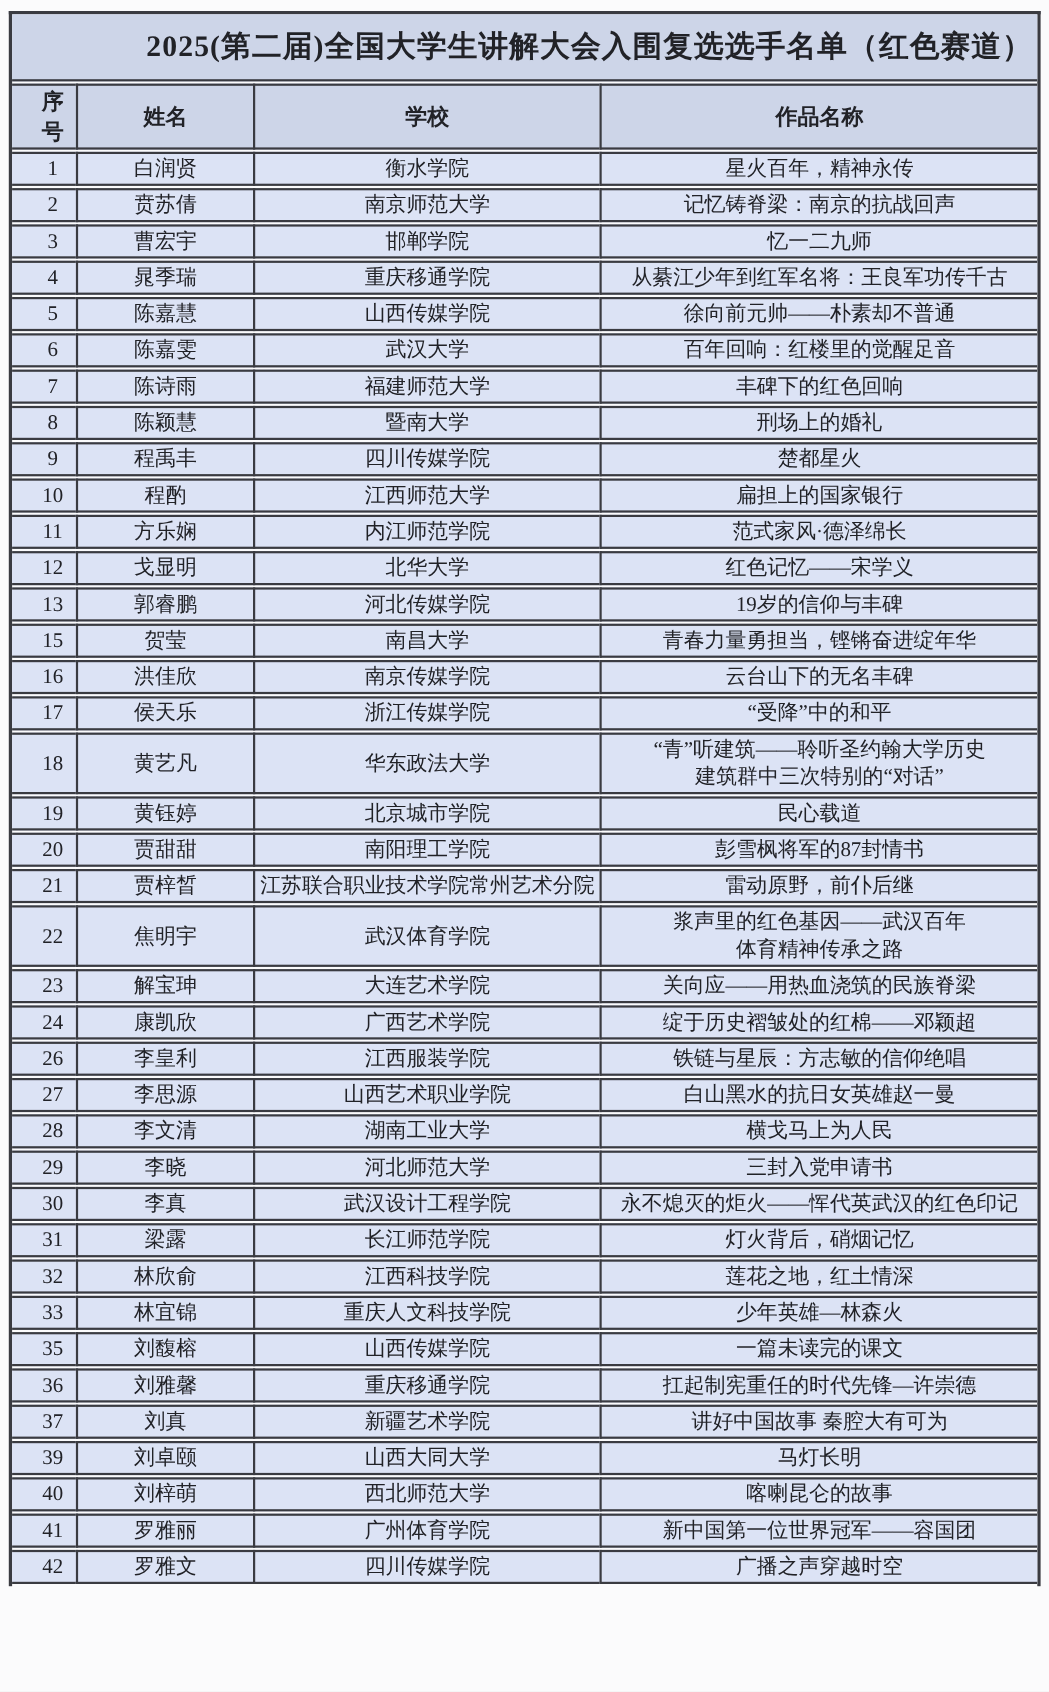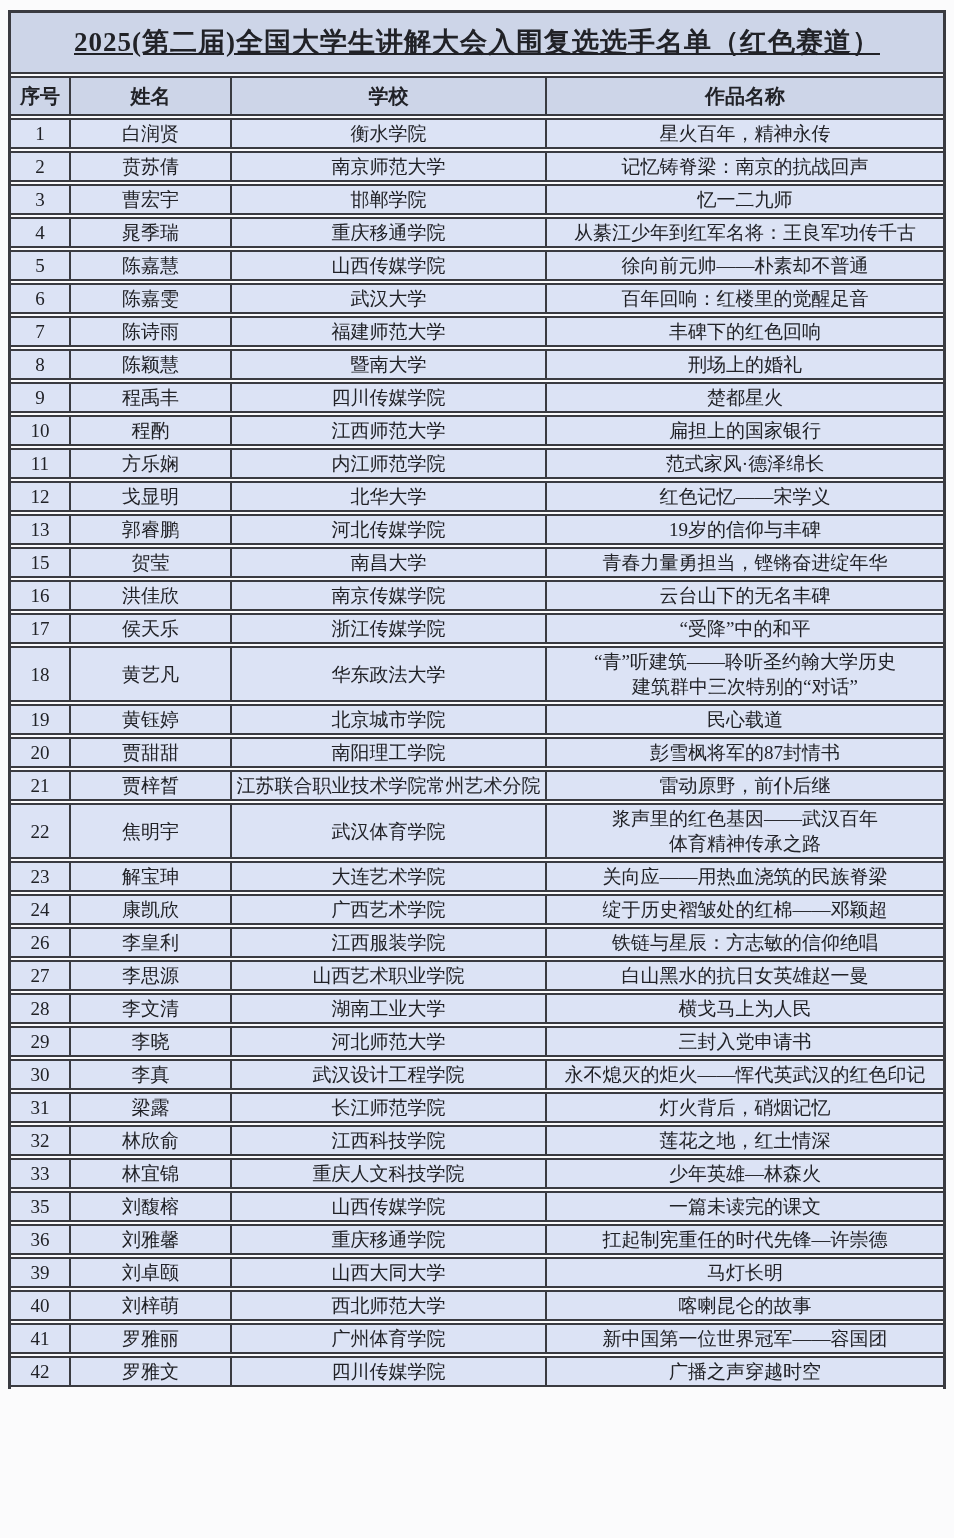--- a/index.html
+++ b/index.html
@@ -15,27 +15,26 @@
     width:954px;height:1538px;background:var(--page);
     padding:10px 8px 0 8px;overflow:hidden;margin:0 auto;
   }
   .table-wrap{
     border:3px solid var(--line);
     border-bottom:none;
     background:var(--page);
   }
   .tbl-title{
     background:var(--band);
-    text-align:center;
+    text-align:right;
     font-weight:bold;
     font-size:27px;
     letter-spacing:1px;
     padding:11px 4px 12px 4px;
     border-bottom:2px solid var(--line);
-    text-decoration:underline;
   }
   .tbl{
     display:table;
     width:100%;
     border-collapse:separate;
     border-spacing:0 2px;
   }
   .tbl-body{display:table-row-group;}
   .row{display:table-row;}
   .cell{
@@ -51,21 +50,21 @@
     background:var(--band);
     font-weight:bold;
     font-size:20px;
     height:40px;
   }
   .body-row .cell{
     background:var(--rowbg);
     font-size:19px;
     line-height:25px;
   }
-  .c-no{width:6.2%;}
+  .c-no{width:6.2%;padding-left:20px;}
   .c-name{width:17.3%;text-align:center;}
   .c-school{width:33.8%;}
   .c-work{width:42.7%;white-space:pre-line;}
 </style>
 </head>
 <body>
 
 <div class="page">
   <div class="table-wrap">
     <div class="tbl-title">2025(第二届)全国大学生讲解大会入围复选选手名单（红色赛道）</div>
@@ -271,20 +270,26 @@
     <div class="cell c-school">山西传媒学院</div>
     <div class="cell c-work">一篇未读完的课文</div>
   </div>
           <div class="row body-row">
     <div class="cell c-no">36</div>
     <div class="cell c-name">刘雅馨</div>
     <div class="cell c-school">重庆移通学院</div>
     <div class="cell c-work">扛起制宪重任的时代先锋—许崇德</div>
   </div>
           <div class="row body-row">
+    <div class="cell c-no">37</div>
+    <div class="cell c-name">刘真</div>
+    <div class="cell c-school">新疆艺术学院</div>
+    <div class="cell c-work">讲好中国故事 秦腔大有可为</div>
+  </div>
+          <div class="row body-row">
     <div class="cell c-no">39</div>
     <div class="cell c-name">刘卓颐</div>
     <div class="cell c-school">山西大同大学</div>
     <div class="cell c-work">马灯长明</div>
   </div>
           <div class="row body-row">
     <div class="cell c-no">40</div>
     <div class="cell c-name">刘梓萌</div>
     <div class="cell c-school">西北师范大学</div>
     <div class="cell c-work">喀喇昆仑的故事</div>

